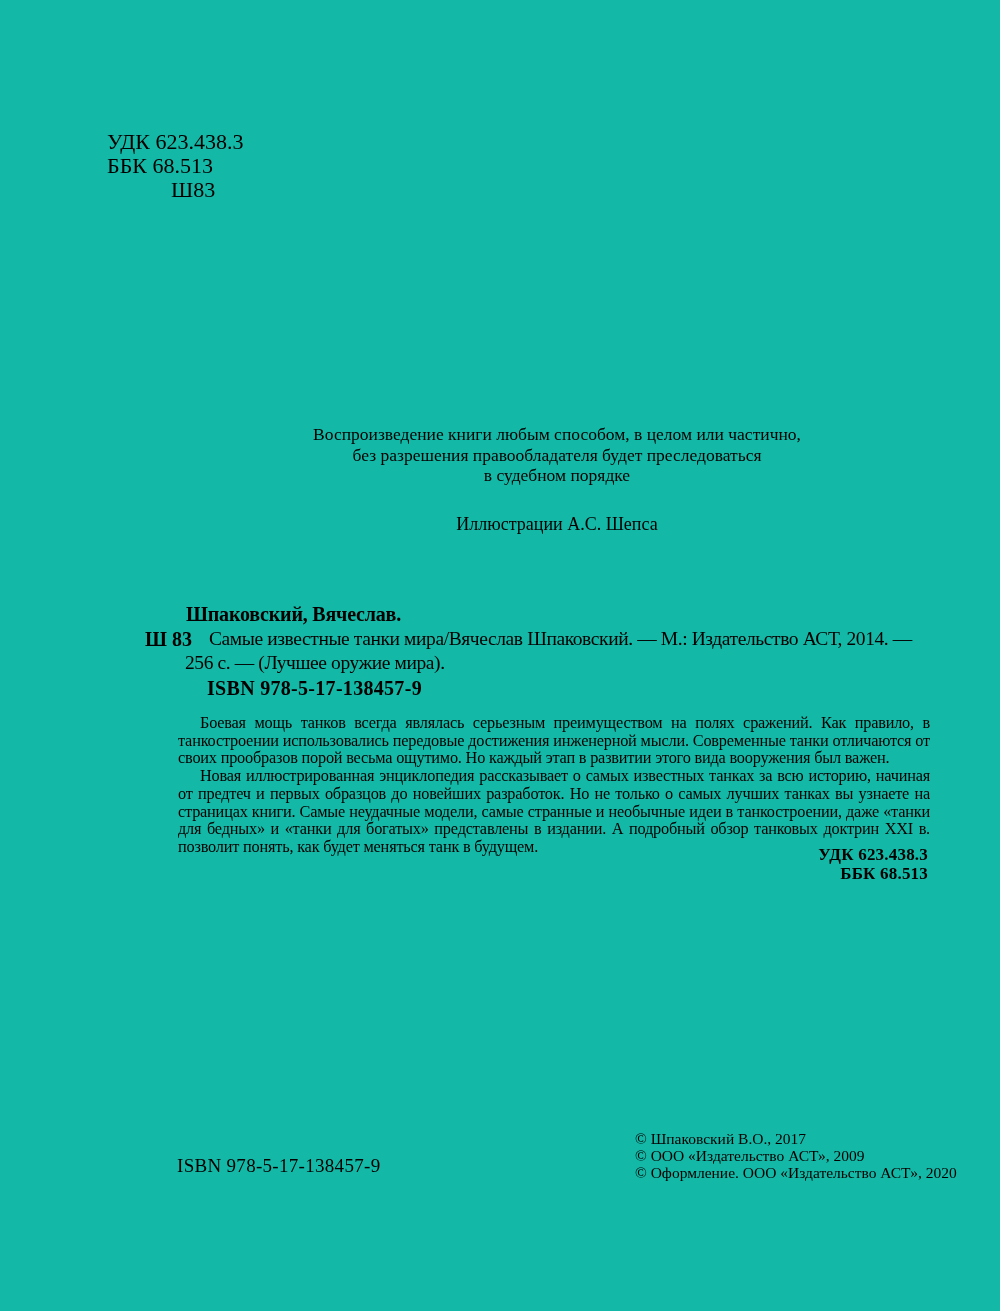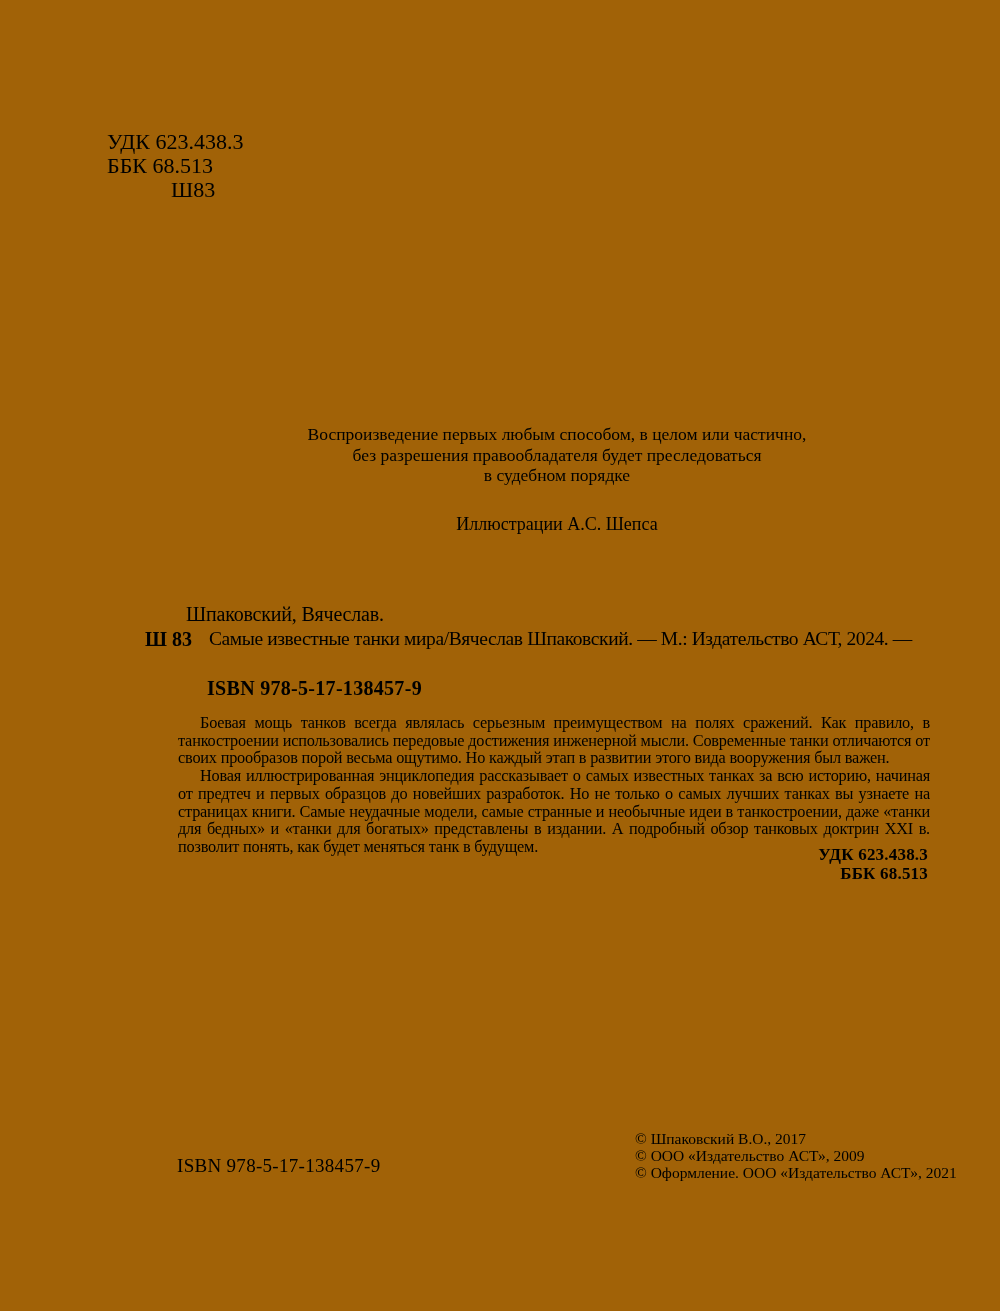--- a/index.html
+++ b/index.html
@@ -6,21 +6,21 @@
     margin: 0;
     padding: 0;
     background: #ffffff;
     color: #000000;
     font-family: "Liberation Serif", "DejaVu Serif", serif;
   }
   .page {
     position: relative;
     width: 1000px;
     height: 1311px;
-    background: #a16207;
+    background: #14b8a6;
     overflow: hidden;
   }
   
   .top-codes {
     position: absolute;
     left: 107px;
     top: 130px;
     font-size: 22px;
     line-height: 24px;
     white-space: nowrap;
@@ -45,21 +45,21 @@
     text-align: center;
     font-size: 18px;
   }
 
   
   .card-author {
     position: absolute;
     left: 186px;
     top: 603px;
     font-size: 20px;
-    font-weight: normal;
+    font-weight: bold;
     letter-spacing: -0.2px;
     white-space: nowrap;
     text-align: right;
   }
   .card-index {
     position: absolute;
     left: 145px;
     top: 628px;
     font-size: 20px;
     font-weight: bold;
@@ -143,43 +143,44 @@
 
 <div class="page">
 
   <div class="top-codes">
     <div>УДК 623.438.3</div>
     <div>ББК 68.513</div>
     <div class="indent">Ш83</div>
   </div>
 
   <div class="notice">
-    <div>Воспроизведение первых любым способом, в целом или частично,</div>
+    <div>Воспроизведение книги любым способом, в целом или частично,</div>
     <div>без разрешения правообладателя будет преследоваться</div>
     <div>в судебном порядке</div>
   </div>
 
   <div class="illustrations">Иллюстрации А.С. Шепса</div>
 
   <div class="card-author">Шпаковский, Вячеслав.</div>
   <div class="card-index">Ш 83</div>
-  <div class="card-line1">Самые известные танки мира/Вячеслав Шпаковский. — М.: Издательство АСТ, 2024. —</div>
+  <div class="card-line1">Самые известные танки мира/Вячеслав Шпаковский. — М.: Издательство АСТ, 2014. —</div>
+  <div class="card-line2">256 с. — (Лучшее оружие мира).</div>
   <div class="card-isbn">ISBN 978-5-17-138457-9</div>
 
   <div class="annotation">
     <p>Боевая мощь танков всегда являлась серьезным преимуществом на полях сражений. Как правило, в танкостроении использовались передовые достижения инженерной мысли. Современные танки отличаются от своих прообразов порой весьма ощутимо. Но каждый этап в развитии этого вида вооружения был важен.</p>
     <p>Новая иллюстрированная энциклопедия рассказывает о самых известных танках за всю историю, начиная от предтеч и первых образцов до новейших разработок. Но не только о самых лучших танках вы узнаете на страницах книги. Самые неудачные модели, самые странные и необычные идеи в танкостроении, даже «танки для бедных» и «танки для богатых» представлены в издании. А подробный обзор танковых доктрин XXI в. позволит понять, как будет меняться танк в будущем.</p>
   </div>
 
   <div class="right-codes">
     <div>УДК 623.438.3</div>
     <div>ББК 68.513</div>
   </div>
 
   <div class="copyrights">
     <div>© Шпаковский В.О., 2017</div>
     <div>© ООО «Издательство АСТ», 2009</div>
-    <div>© Оформление. ООО «Издательство АСТ», 2021</div>
+    <div>© Оформление. ООО «Издательство АСТ», 2020</div>
   </div>
 
   <div class="isbn-bottom">ISBN 978-5-17-138457-9</div>
 
 </div>
 
 </body></html>

